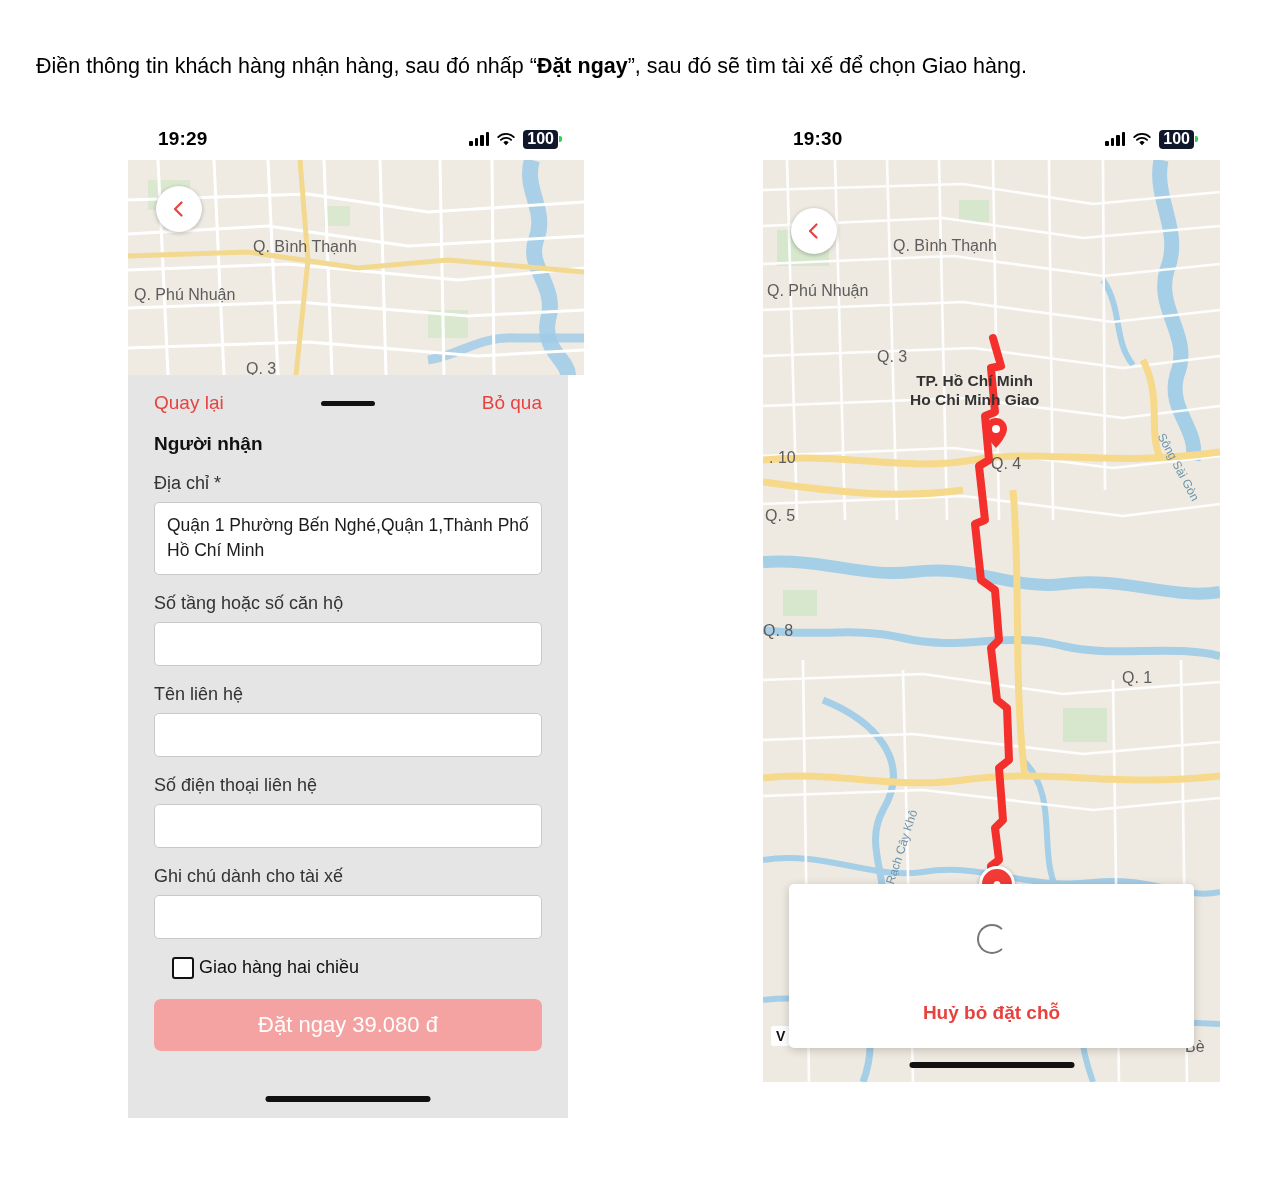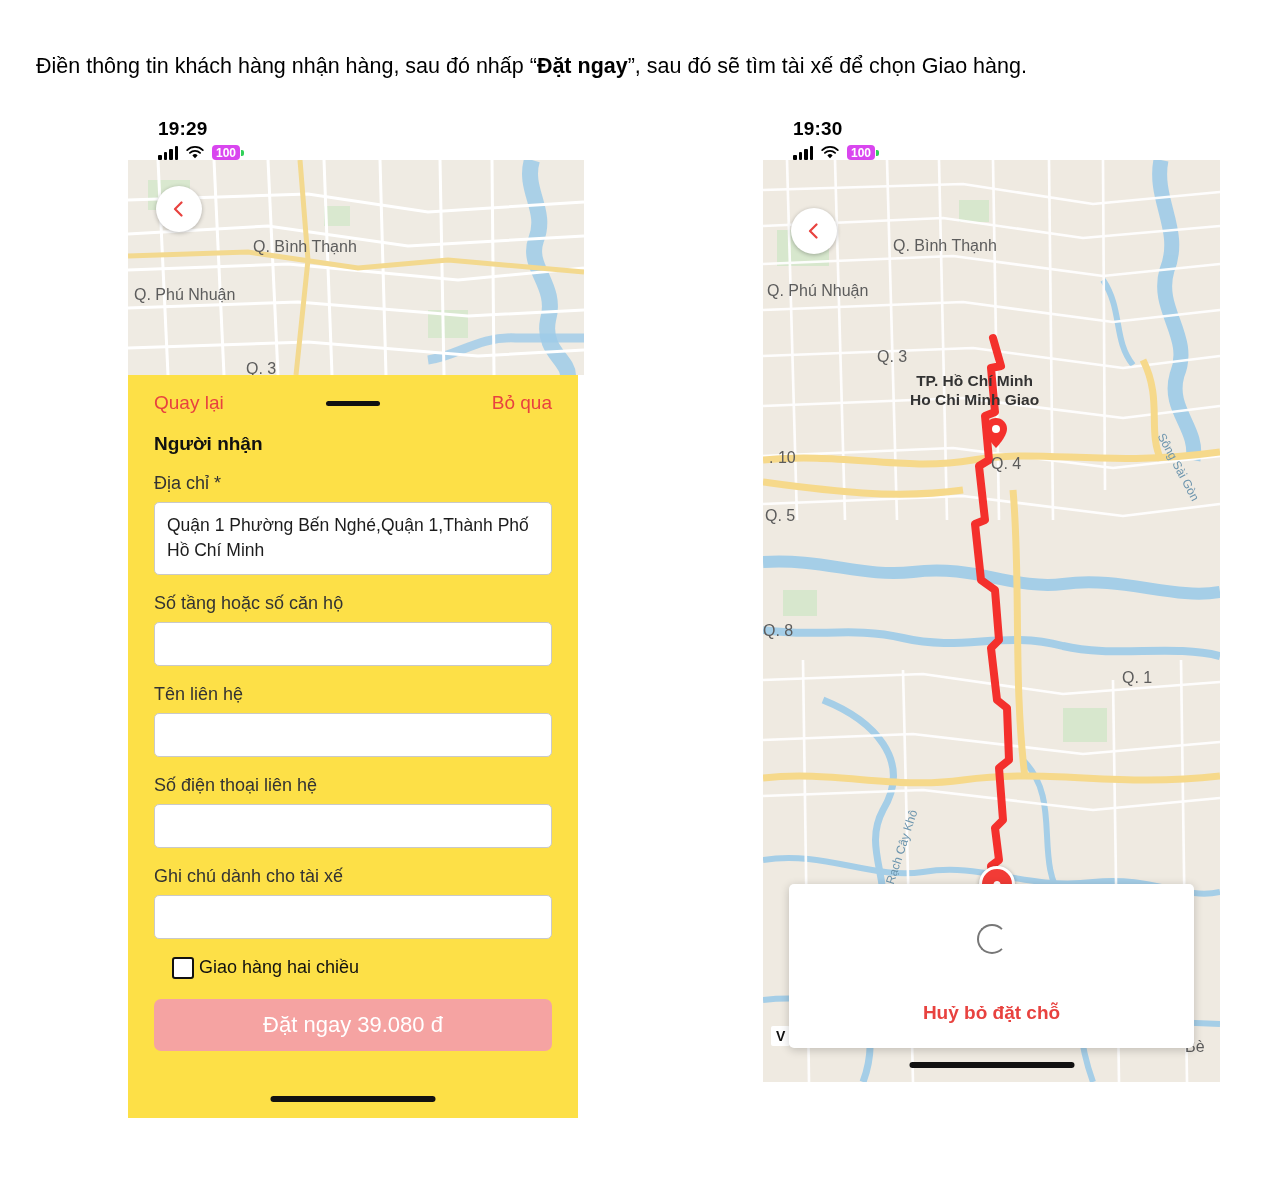--- a/index.html
+++ b/index.html
@@ -29,41 +29,40 @@
     overflow: hidden;
   }
   #phone-left  { left: 128px; top: 118px; width: 456px; height: 1000px; }
   #phone-right { left: 763px; top: 118px; width: 457px; height: 964px; }
 
   
   .statusbar {
     position: relative;
     height: 42px;
     display: flex;
-    align-items: flex-start;
+    align-items: center;
     justify-content: space-between;
     padding: 0 26px 0 30px;
     background: #fff;
     font-size: 19px;
     font-weight: bold;
     color: #000;
-    flex-direction: column;
   }
   .statusbar .time { letter-spacing: .2px; font-weight: bold; }
   .status-right { display: flex; align-items: center; gap: 7px; }
   .sig { display: flex; align-items: flex-end; gap: 2px; height: 14px; }
   .sig i { display: block; width: 3.5px; background: #000; border-radius: 1px; }
   .sig i:nth-child(1){height:5px}
   .sig i:nth-child(2){height:8px}
   .sig i:nth-child(3){height:11px}
   .sig i:nth-child(4){height:14px}
   .wifi { width: 20px; height: 15px; position: relative; }
   .wifi svg { position: absolute; left: 0; top: 0; }
   .batt {
-    background: #d946ef; color: #fff; font-size: 12px; font-weight: bold;
+    background: #0f172a; color: #fff; font-size: 16px; font-weight: bold;
     border-radius: 4px; padding: 1.5px 4px 1.5px 4px; line-height: 1;
     position: relative;
   }
   .batt::after {
     content: ""; position: absolute; right: -3.5px; top: 50%;
     transform: translateY(-50%);
     width: 2.5px; height: 6px; background: #31d158; border-radius: 0 2px 2px 0;
   }
 
   
@@ -89,22 +88,22 @@
     width: 46px; height: 46px; border-radius: 50%;
     background: #fff; box-shadow: 0 1px 4px rgba(0,0,0,.28);
     display: flex; align-items: center; justify-content: center;
     cursor: pointer;
   }
   .backbtn svg { position: static; }
 
   
   .sheet {
     position: absolute;
-    left: 0; right: 6px; bottom: 0;
-    background: #fde047;
+    left: 0; right: 16px; bottom: 0;
+    background: #e5e5e5;
     padding: 0 26px;
   }
   .sheet-head {
     display: flex; align-items: center; justify-content: space-between;
     height: 56px;
     position: relative;
   }
   .sheet-head .lnk { font-size: 19px; color: #e8423f; cursor: pointer; }
   .grabber {
     width: 54px; height: 5px; border-radius: 3px; background: #111;

